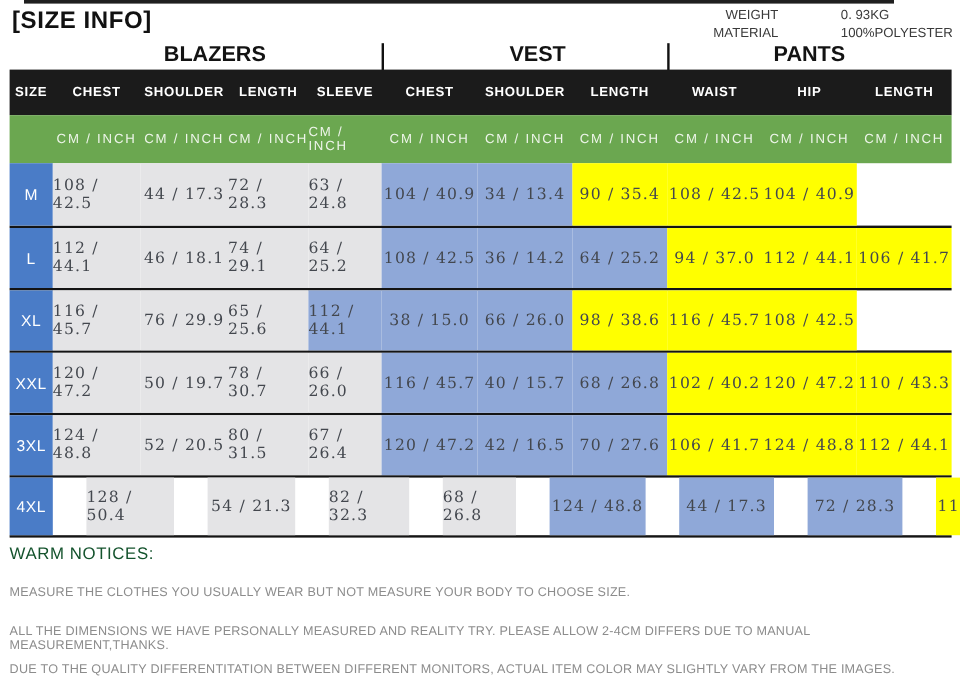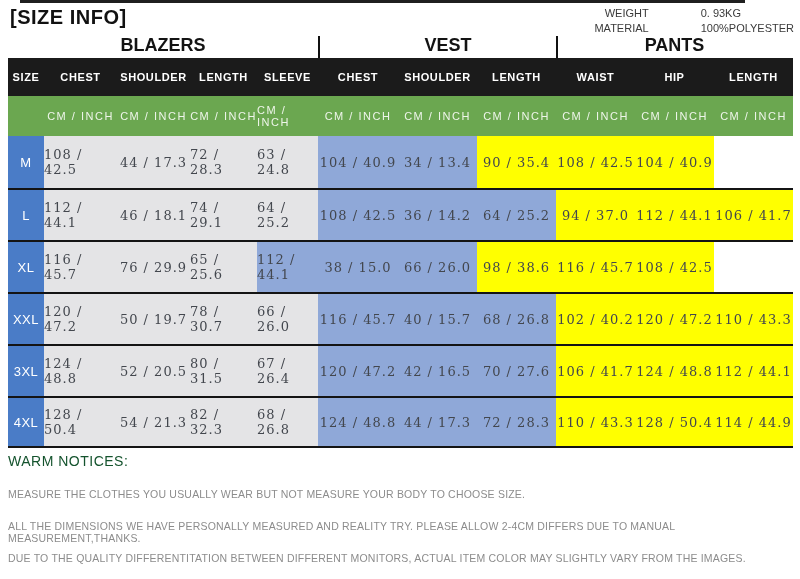--- a/index.html
+++ b/index.html
@@ -9,34 +9,34 @@
     position:relative; width:800px; height:579px; background:#ffffff;
     overflow:hidden;
   }
   .topline { position:absolute; left:20px; top:0; width:725px; height:3px; background:#1f1f1f; }
   .title { position:absolute; left:10px; top:6px; font-size:20px; font-weight:bold; color:#111; letter-spacing:0.5px; }
   .meta { position:absolute; top:7px; right:6px; display:grid; grid-template-columns:auto auto; column-gap:16px; row-gap:3px; font-size:11px; color:#3a3a3a; }
   .meta .m-label { text-align:right; }
   .meta .m-value { text-align:left; min-width:100px;padding-left:36px; }
 
   .group-row { position:absolute; top:35px; height:23px; font-size:18px; font-weight:bold; color:#131313; }
-  .g-blazers { left:8px;  width:310px; text-align:center; }
+  .g-blazers { left:24px;  width:310px; text-align:center; }
   .g-vest    { left:318px; width:260px; text-align:center; }
   .g-pants   { left:556px; width:237px; text-align:center; }
   .vdiv { position:absolute; top:36px; width:2px; height:24px; background:#111; }
   .vdiv1 { left:318px; } .vdiv2 { left:556px; }
 
   .tbl { position:absolute; left:8px; top:58px; width:697px; }
   .row { display:grid; grid-template-columns:36px 73px 73px 67px 61px 80px 79px 79px 79px 79px 79px; width:785px; }
   .cell { display:flex; align-items:center; justify-content:center; }
   .row.head  { height:38px; background:var(--header-bg); color:#ffffff; font-size:11px; font-weight:bold; letter-spacing:0.6px; }
   .row.units { height:40px; background:var(--units-green); color:#eef5ea; font-size:11px; letter-spacing:1.5px; }
   .row.data  { height:52px; font-family:"DejaVu Serif", serif; font-size:13px; letter-spacing:1px; color:#43474e; }
   .row.data + .row.data { border-top:2px solid #141414; }
-  .row.data:last-child { border-bottom:2px solid #141414; }
+  .row.data:last-child { border-bottom:2px solid #141414;gap:28px; }
   .c-size  { background:var(--size-blue); color:#ffffff; font-family:"Liberation Sans", sans-serif; font-size:13px; letter-spacing:0.5px; }
   .c-blazer{ background:var(--blazer-gray); }
   .c-vest  { background:var(--vest-blue); }
   .c-pants { background:var(--pants-yellow); }
 
   .notices-heading { position:absolute; left:8px; top:453px; font-size:14px; color:#14532d; letter-spacing:0.5px; }
   .notice { position:absolute; left:8px; font-size:10.5px; color:#8c8c8c; letter-spacing:0.2px; }
   .n1 { top:488px; } .n2 { top:520px; } .n3 { top:552px; }
 </style>
 </head>

